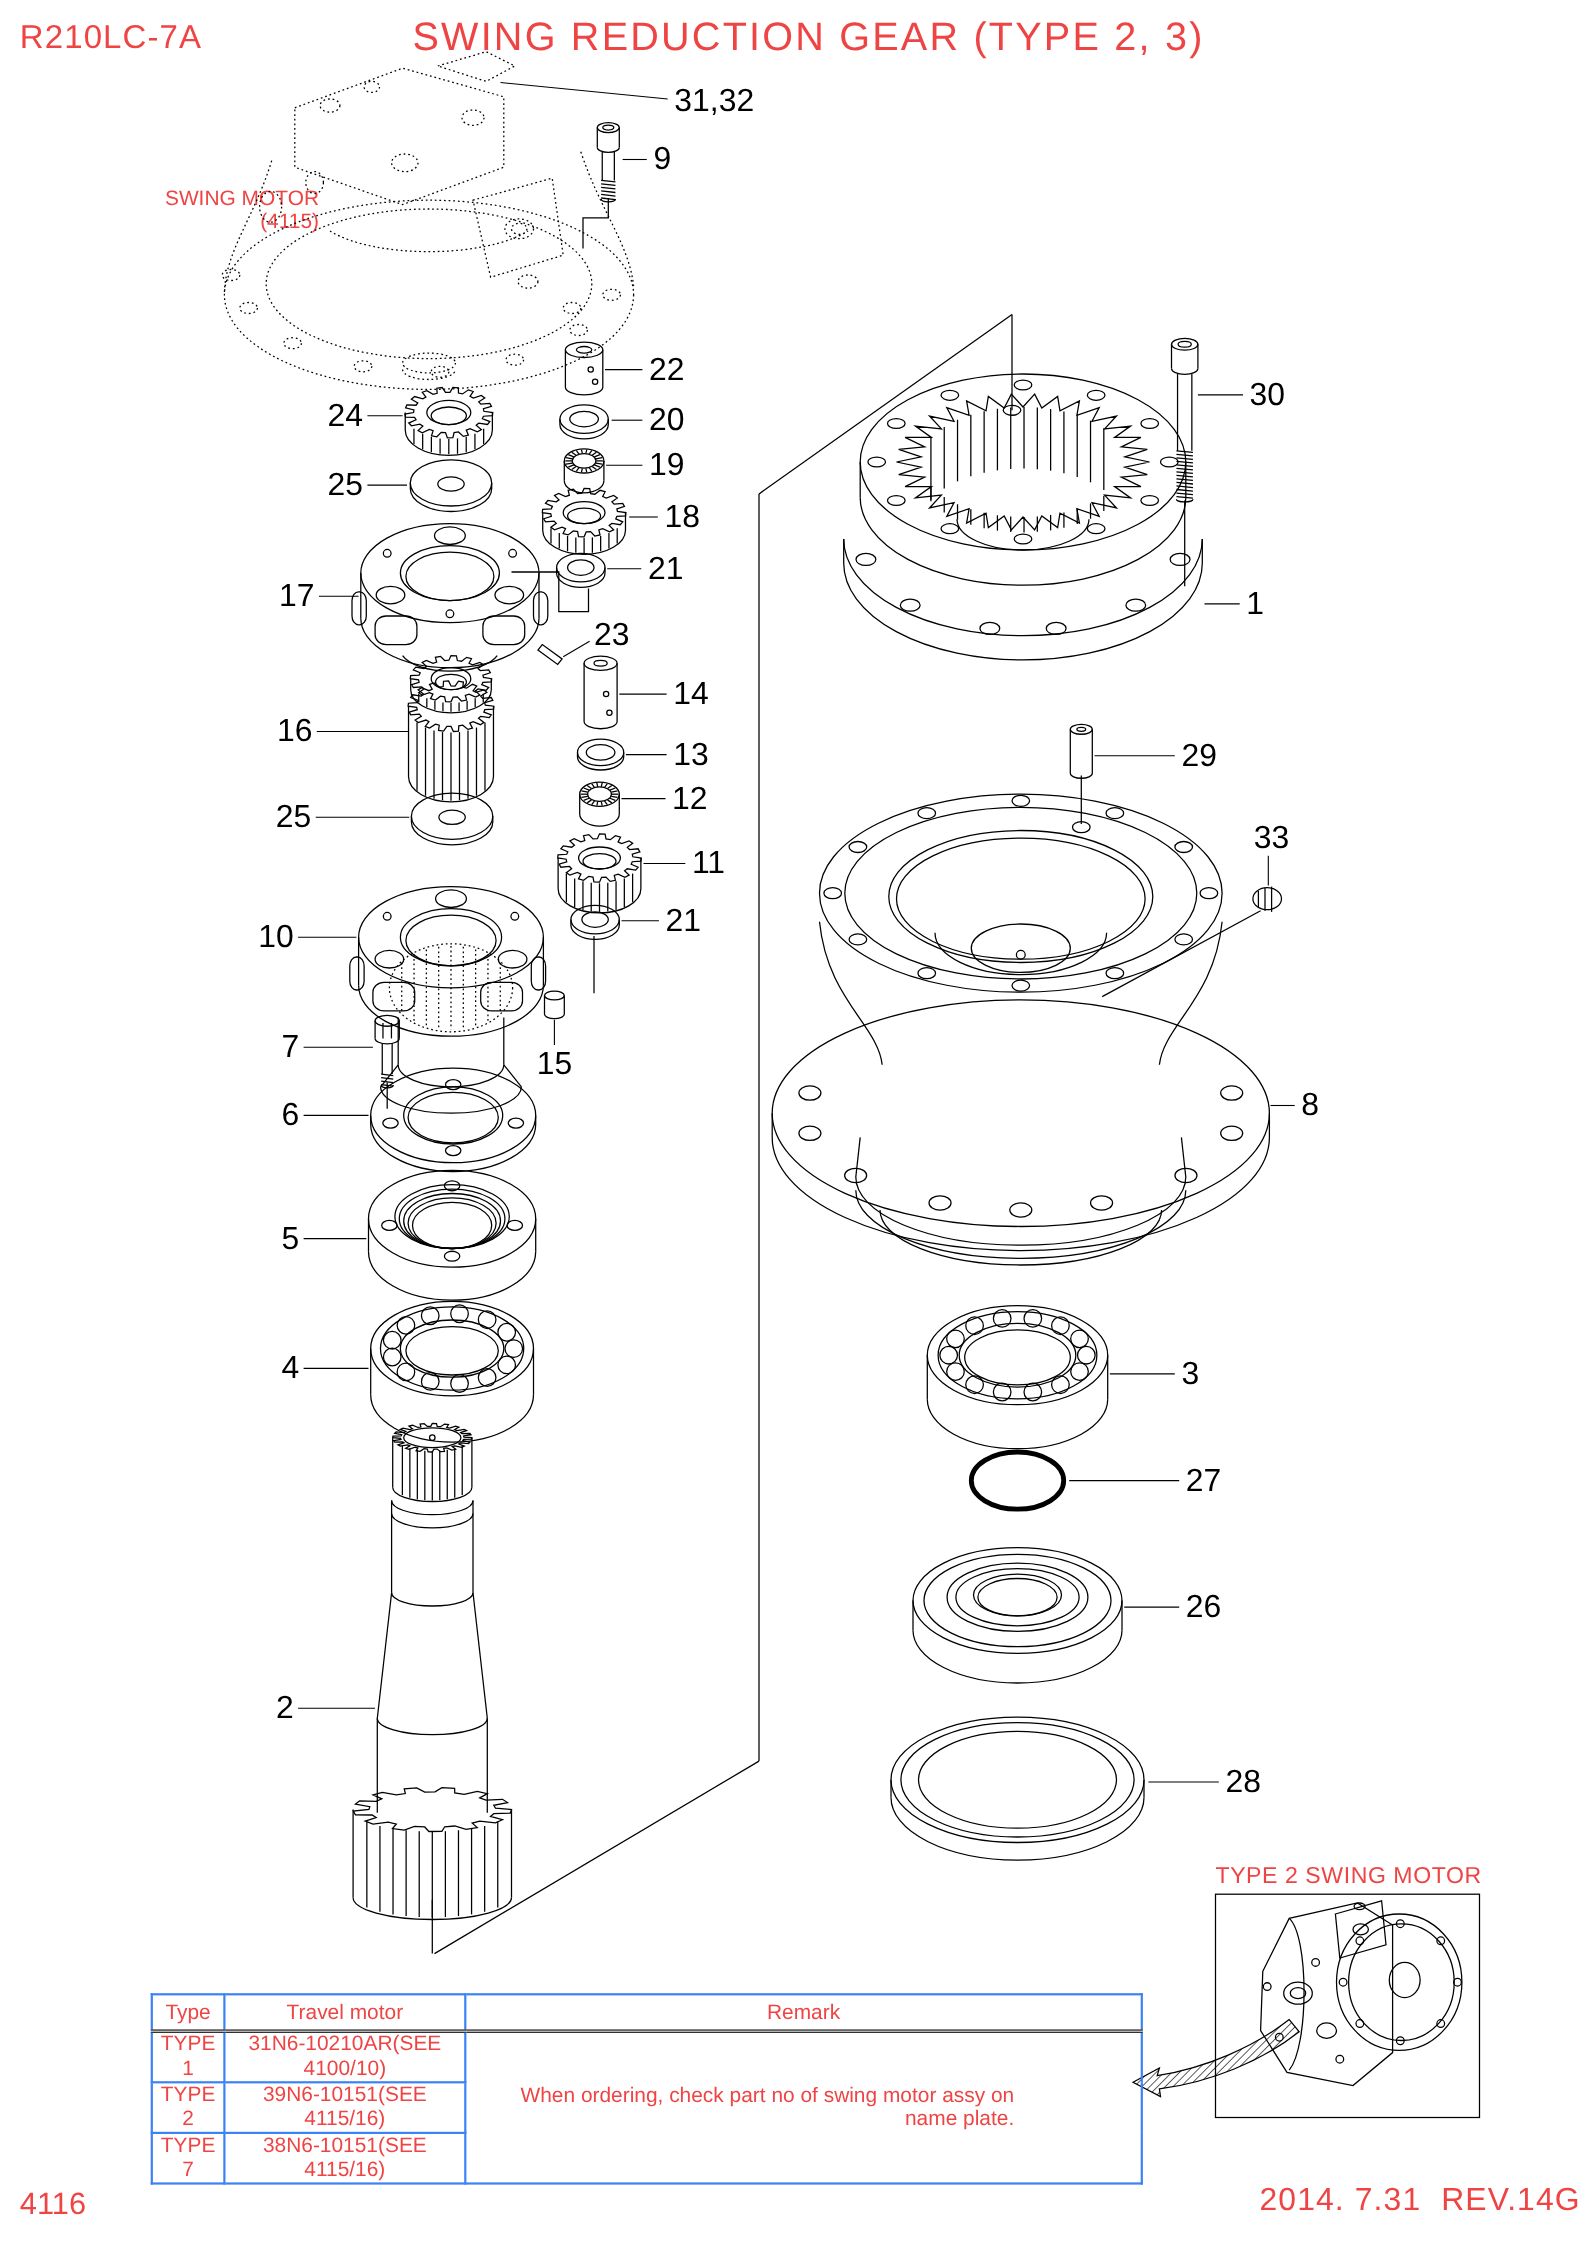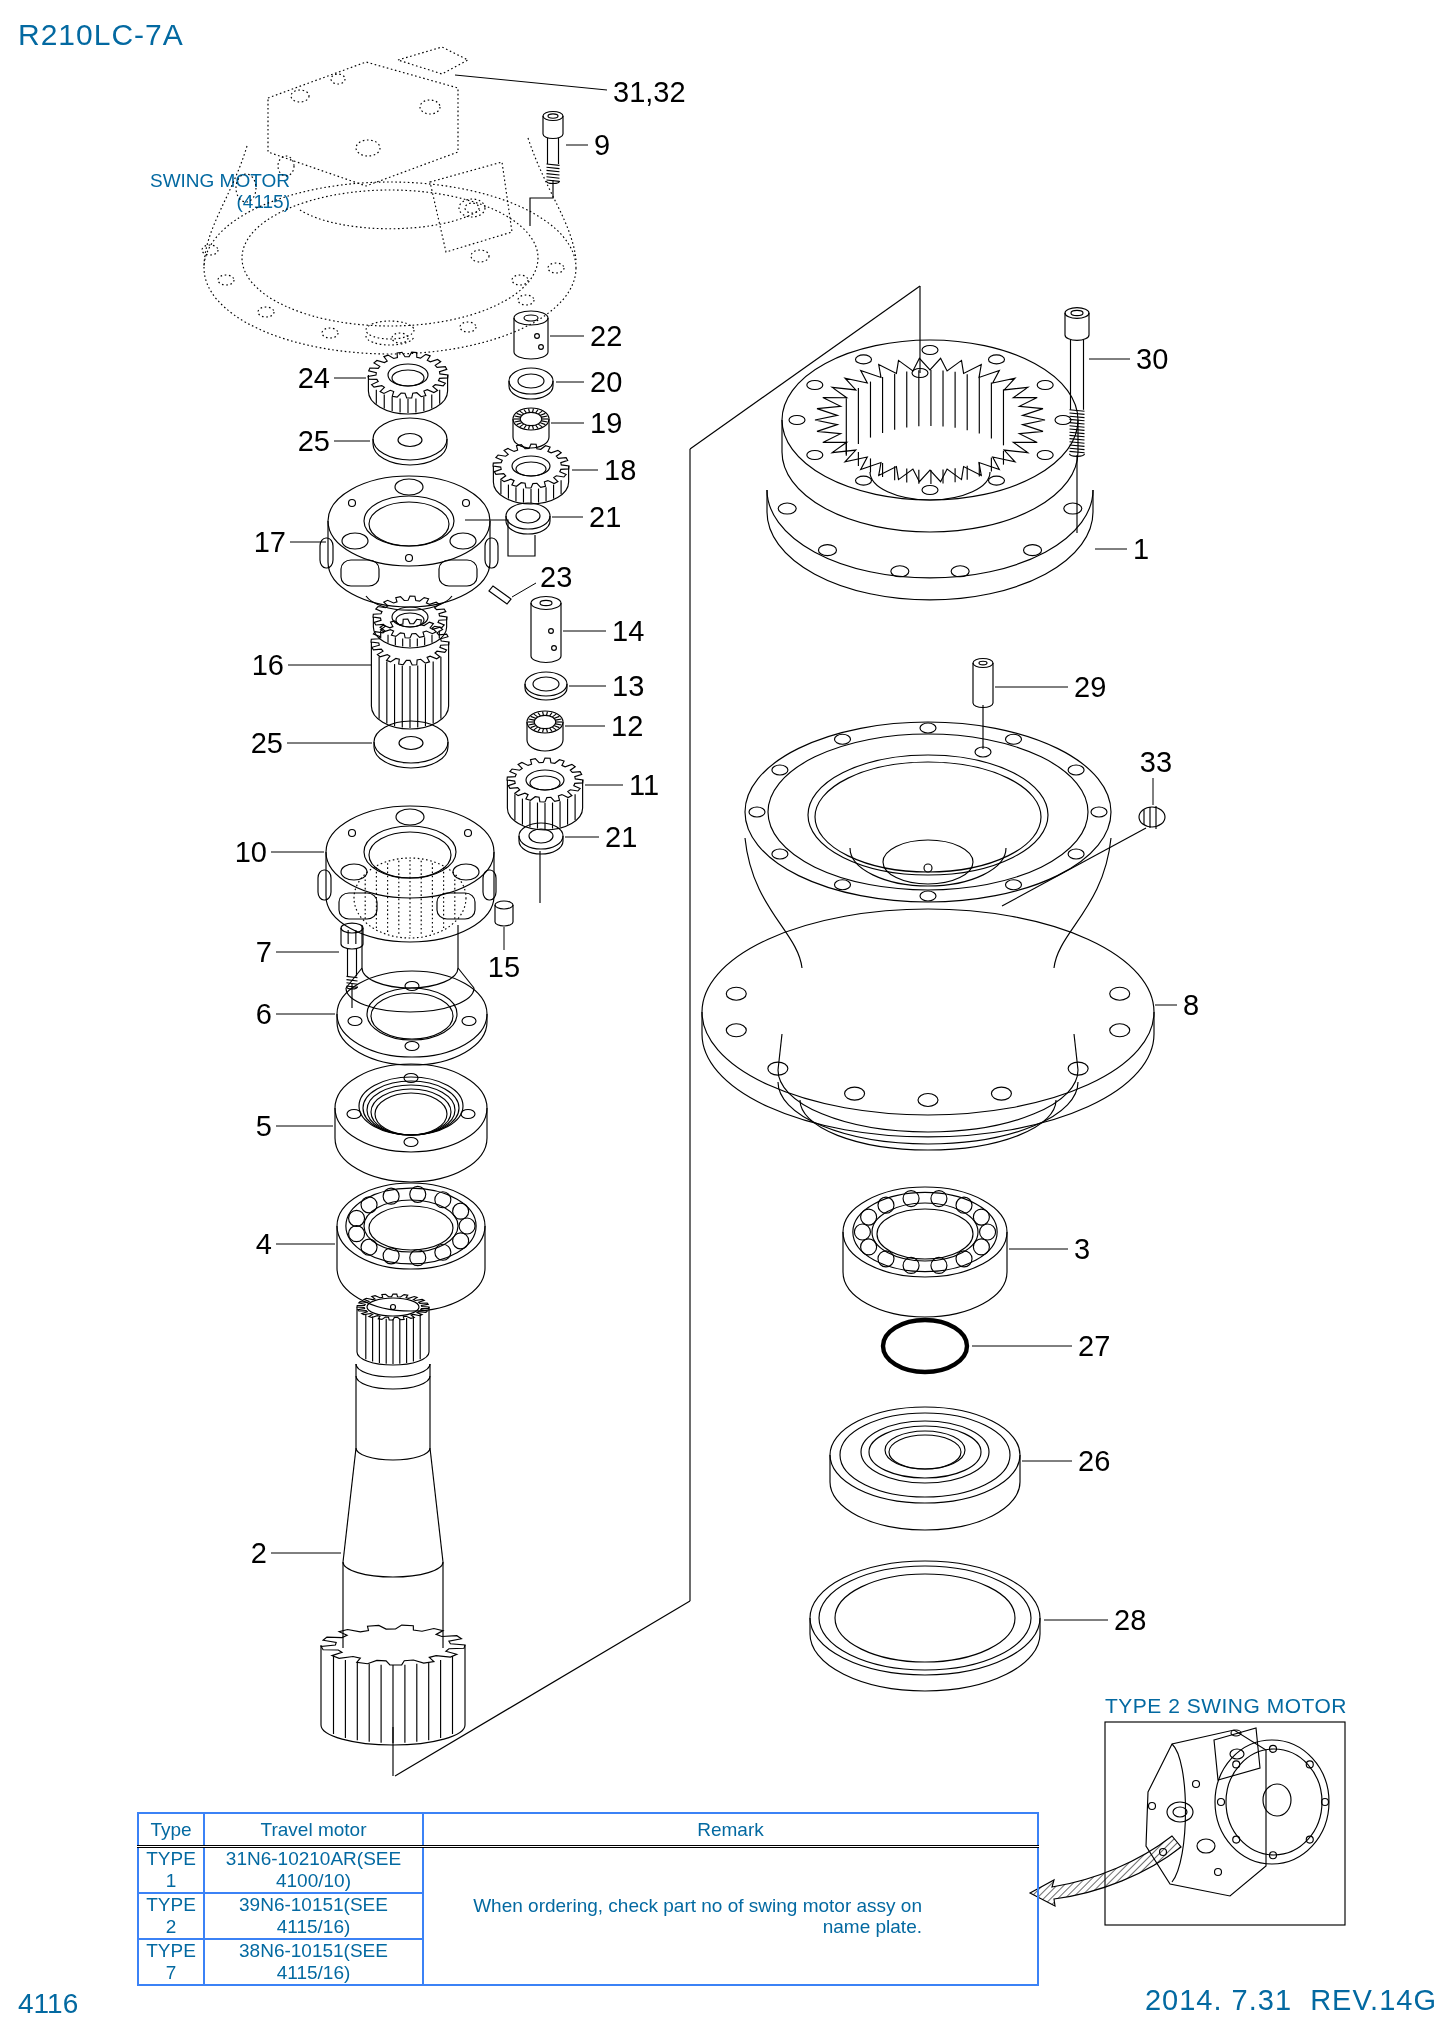--- a/index.html
+++ b/index.html
@@ -1,17 +1,17 @@
 <!DOCTYPE html>
 <html><head>
 <meta charset="utf-8">
 <style>
   html,body{margin:0;padding:0;background:#888;}
   .page{position:relative;width:1450px;height:2040px;background:#ffffff;margin:0 auto;
-        font-family:"Liberation Sans",sans-serif;color:#0369a1;overflow:hidden;}
+        font-family:"Liberation Sans",sans-serif;color:#ef4444;overflow:hidden;}
   .model{position:absolute;left:18px;top:18px;font-size:30px;letter-spacing:1px;}
   .title{position:absolute;left:345px;top:12px;width:780px;text-align:center;
          font-size:36px;letter-spacing:2px;white-space:nowrap;}
   .motor-label{position:absolute;left:98px;top:170px;width:192px;text-align:right;
                font-size:19px;line-height:21px;}
   .type2-label{position:absolute;left:1105px;top:1694px;width:240px;text-align:right;
                font-size:21px;letter-spacing:.5px;white-space:nowrap;}
   svg#art{position:absolute;left:0;top:0;}
   svg#art *{stroke:#000;fill:none;stroke-width:1.15;}
   svg#art text{fill:#000;stroke:none;font-family:"Liberation Sans",sans-serif;font-size:29px;}
@@ -27,20 +27,21 @@
   td.remark div{width:470px;text-align:right;padding-left:28px;line-height:21px;}
   .pageno{position:absolute;left:18px;top:1988px;font-size:28px;}
   .rev{position:absolute;right:13px;top:1984px;font-size:29px;letter-spacing:1px;white-space:pre;}
 </style>
 </head>
 <body>
 
 <div class="page">
 
   <div class="model">R210LC-7A</div>
+  <div class="title">SWING REDUCTION GEAR (TYPE 2, 3)</div>
 
   <div class="motor-label">
     <div>SWING MOTOR</div>
     <div>(4115)</div>
   </div>
 
   <svg id="art" width="1450" height="2040" viewBox="0 0 1450 2040">
     <defs>
       <pattern id="hz" width="5" height="5" patternUnits="userSpaceOnUse" patternTransform="rotate(45)">
         <line x1="0" y1="0" x2="0" y2="5" stroke="#000" stroke-width="1.4"></line>

